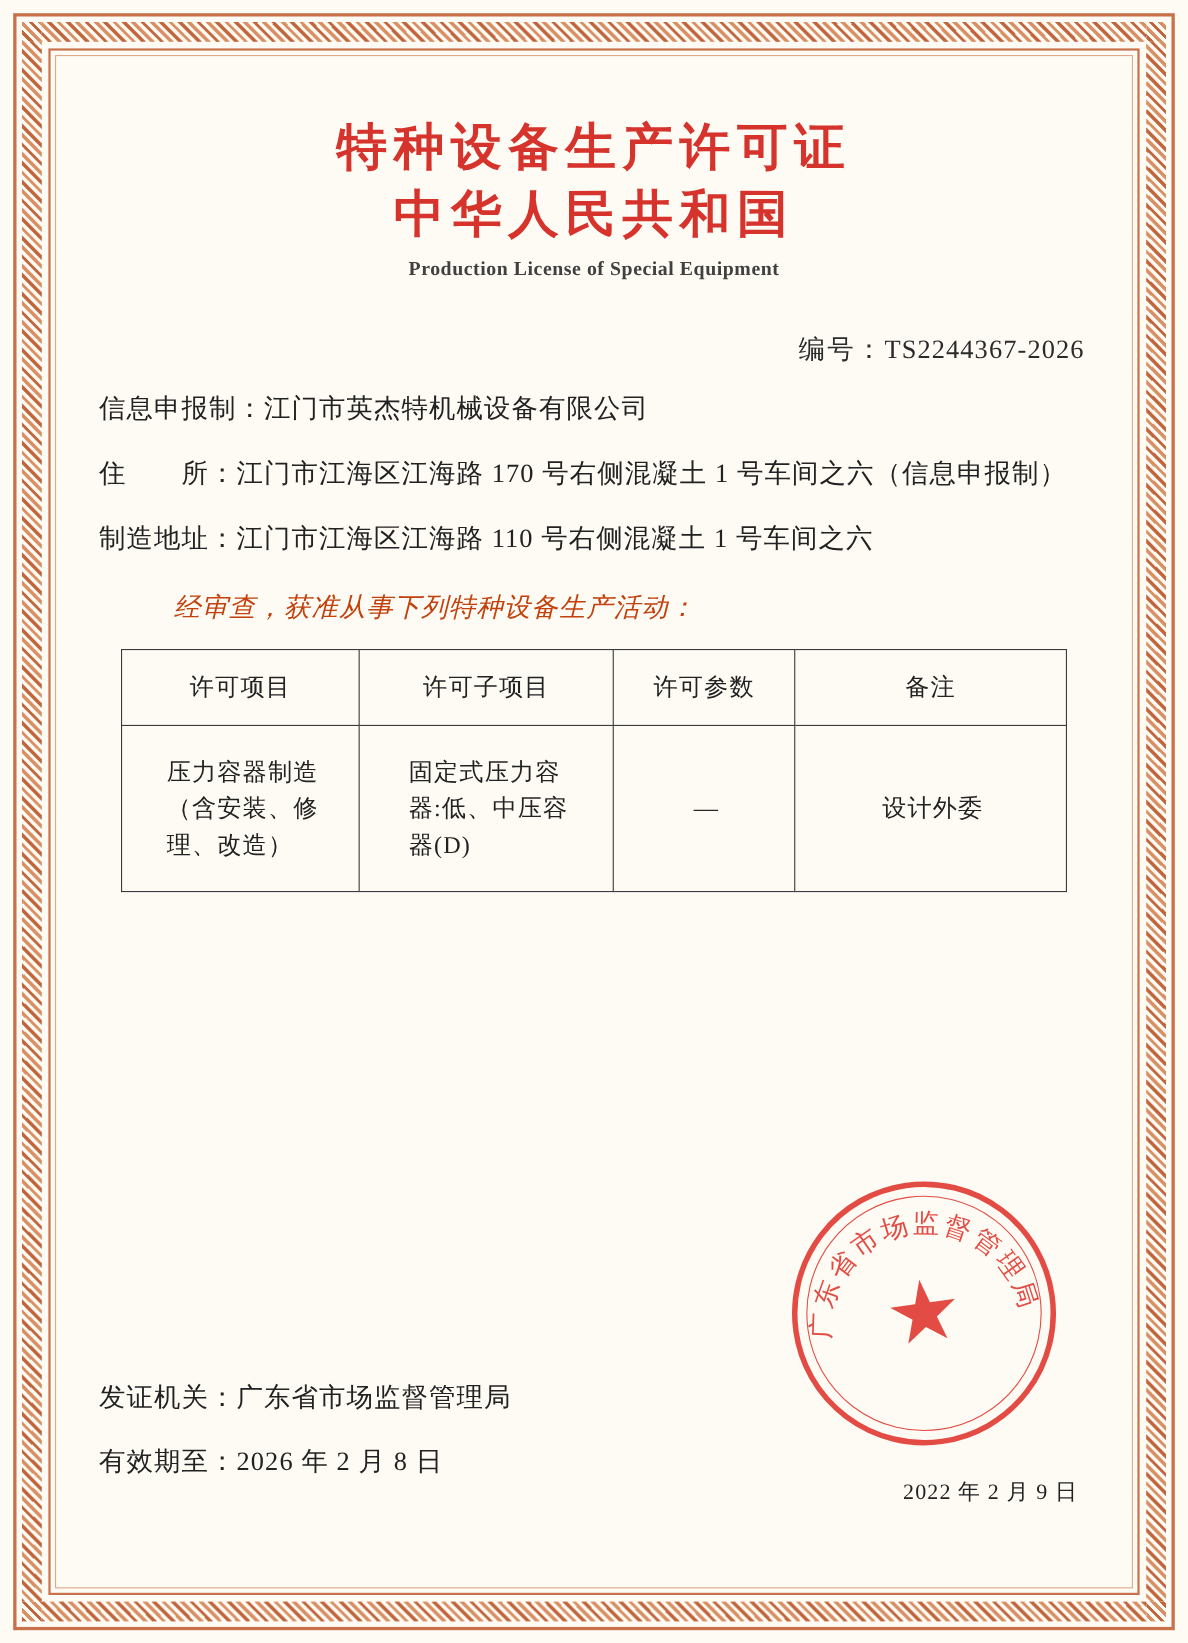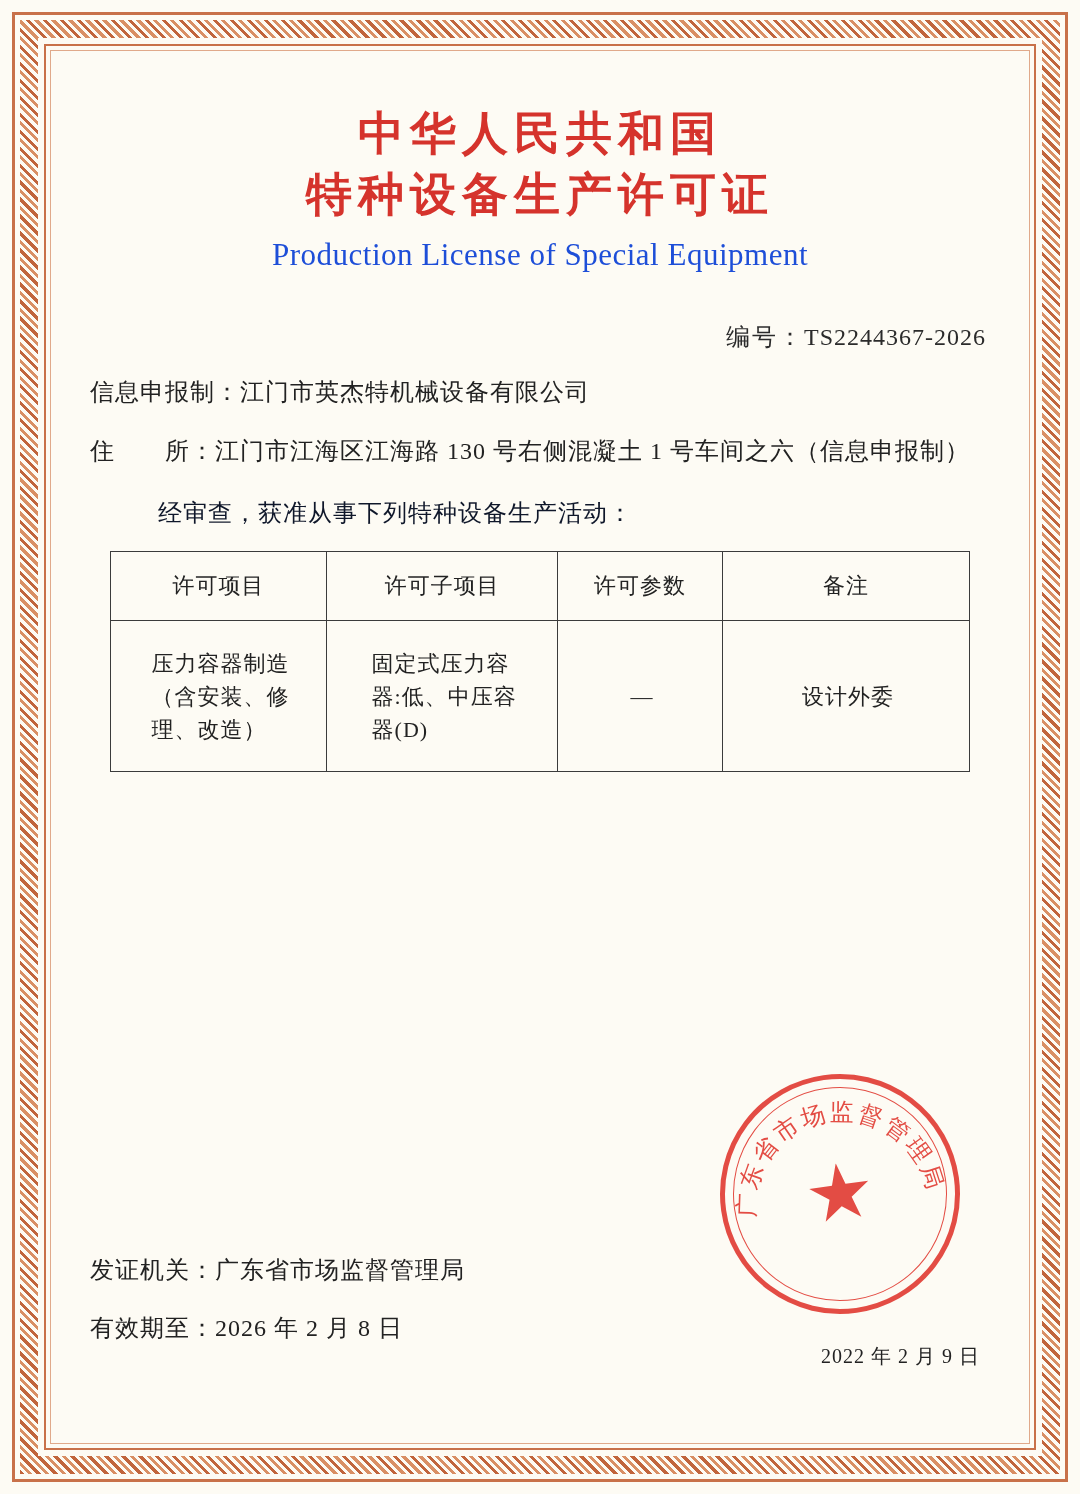--- a/index.html
+++ b/index.html
@@ -64,25 +64,26 @@
   }
   .title-cn {
     color: #d5332c;
     font-size: 46px;
     font-weight: bold;
     letter-spacing: 6px;
     line-height: 1.32;
     font-family: "Liberation Serif", "DejaVu Serif", serif;
   }
   .title-en {
-    color: #1d4ed8;
-    font-size: 31px;
+    color: #404040;
+    font-size: 18px;
     line-height: 1.55;
     margin-top: 6px;
     letter-spacing: 0.5px;
+    font-weight: bold;
   }
 
   .serial-row {
     text-align: right;
     padding-right: 32px;
     margin-top: 42px;
     font-size: 24px;
     color: #2b2b2b;
     letter-spacing: 1px;
   }
@@ -92,23 +93,24 @@
   .field {
     font-size: 24px;
     color: #222;
     margin: 20px 0 0 28px;
     line-height: 1.62;
     letter-spacing: 1px;
   }
   .field .lbl { white-space: pre; }
   .statement {
     font-size: 24px;
-    color: #0f172a;
+    color: #c2410c;
     margin: 26px 0 0 96px;
     letter-spacing: 1px;
+    font-style: italic;
   }
 
   
   table.lic {
     margin: 22px auto 0 auto;
     width: 860px;
     border-collapse: collapse;
     font-size: 22px;
     color: #222;
   }
@@ -204,37 +206,40 @@
 <div id="page">
 
   <div class="frame-outer"></div>
   <div class="frame-band"></div>
   <div class="frame-inner"></div>
   <div class="frame-hairline"></div>
 
   <div class="content">
 
     <div class="title-block">
+      <div class="title-cn">特种设备生产许可证</div>
       <div class="title-cn">中华人民共和国</div>
-      <div class="title-cn">特种设备生产许可证</div>
       <div class="title-en">Production License of Special Equipment</div>
     </div>
 
     <div class="serial-row">
       <span class="serial-label">编号：</span><span class="serial-value">TS2244367-2026</span>
     </div>
 
     <div class="field">
       <span class="lbl">信息申报制：</span><span>江门市英杰特机械设备有限公司</span>
     </div>
 
     <div class="field">
-      <span class="lbl">住　　所：</span><span>江门市江海区江海路 130 号右侧混凝土 1 号车间之六（信息申报制）</span>
-    </div>
-
+      <span class="lbl">住　　所：</span><span>江门市江海区江海路 170 号右侧混凝土 1 号车间之六（信息申报制）</span>
+    </div>
+
+    <div class="field">
+      <span class="lbl">制造地址：</span><span>江门市江海区江海路 110 号右侧混凝土 1 号车间之六</span>
+    </div>
 
     <div class="statement">经审查，获准从事下列特种设备生产活动：</div>
 
     <table class="lic">
       <thead>
         <tr>
           <th>许可项目</th>
           <th>许可子项目</th>
           <th>许可参数</th>
           <th>备注</th>

